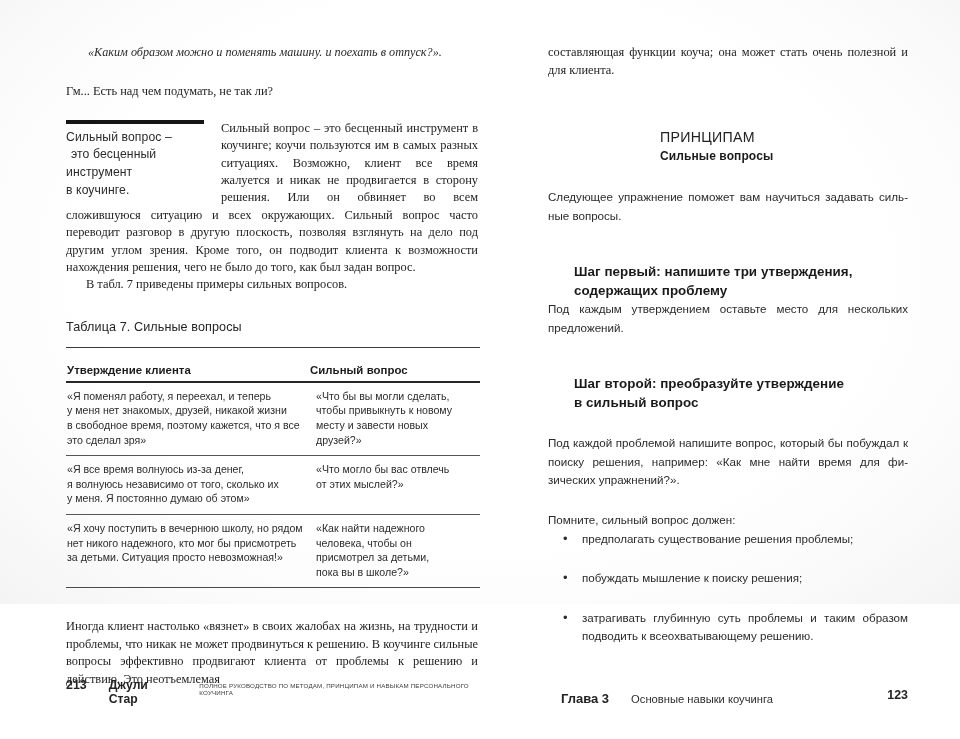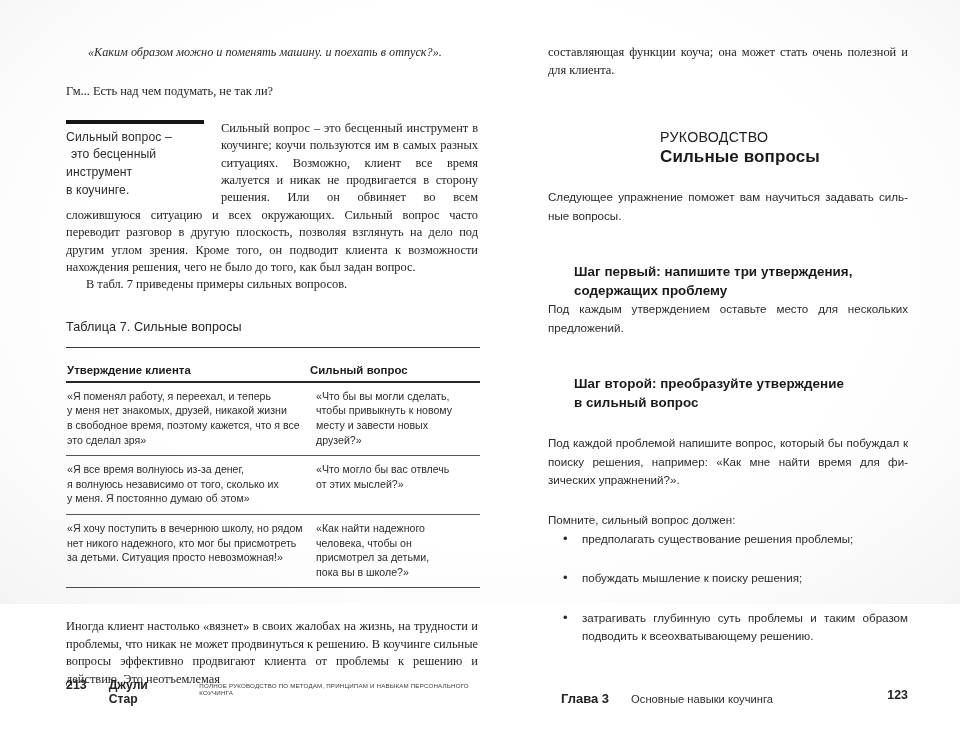--- a/index.html
+++ b/index.html
@@ -181,21 +181,21 @@
   }
   .exercise-kicker {
     font-family: "Liberation Sans", sans-serif;
     font-size: 14.2px;
     color: #222;
     letter-spacing: .3px;
     line-height: 19px;
   }
   .exercise-title {
     font-family: "Liberation Sans", sans-serif;
-    font-size: 17px;
+    font-size: 12px;
     font-weight: bold;
     color: #1b1b1b;
     line-height: 19px;
     letter-spacing: .1px;
   }
   .step-head {
     font-family: "Liberation Sans", sans-serif;
     font-size: 13.4px;
     font-weight: bold;
     color: #1a1a1a;
@@ -355,21 +355,21 @@
       <span class="foot-author">Джули Стар</span>
       <span class="foot-sub">ПОЛНОЕ РУКОВОДСТВО ПО МЕТОДАМ, ПРИНЦИПАМ И НАВЫКАМ ПЕРСОНАЛЬНОГО КОУЧИНГА</span>
     </div>
   </div>
 
   <div class="page page-right">
 
     <p class="serif-top">составляющая функции коуча; она может стать очень полезной и для клиента.</p>
 
     <div class="exercise-head">
-      <div class="exercise-kicker">РУКОВОДСТВО</div>
+      <div class="exercise-kicker">ПРИНЦИПАМ</div>
       <div class="exercise-title">Сильные вопросы</div>
     </div>
 
     <p class="sans-p mt22">Следующее упражнение поможет вам научиться задавать силь­ные вопросы.</p>
 
     <div class="step-head mt38">
       <span class="ln">Шаг первый: напишите три утверждения,</span>
       <span class="ln">содержащих проблему</span>
     </div>
 

